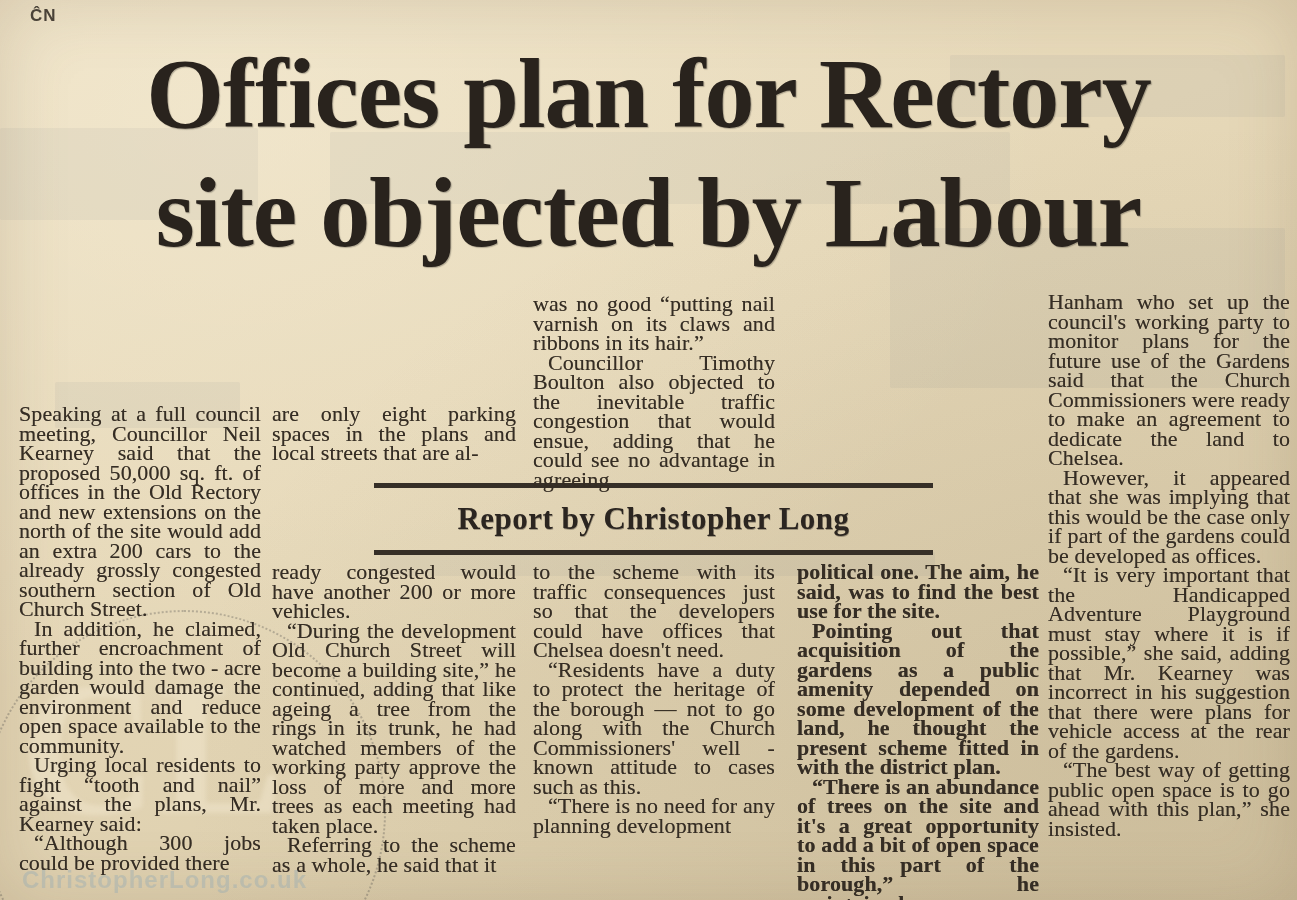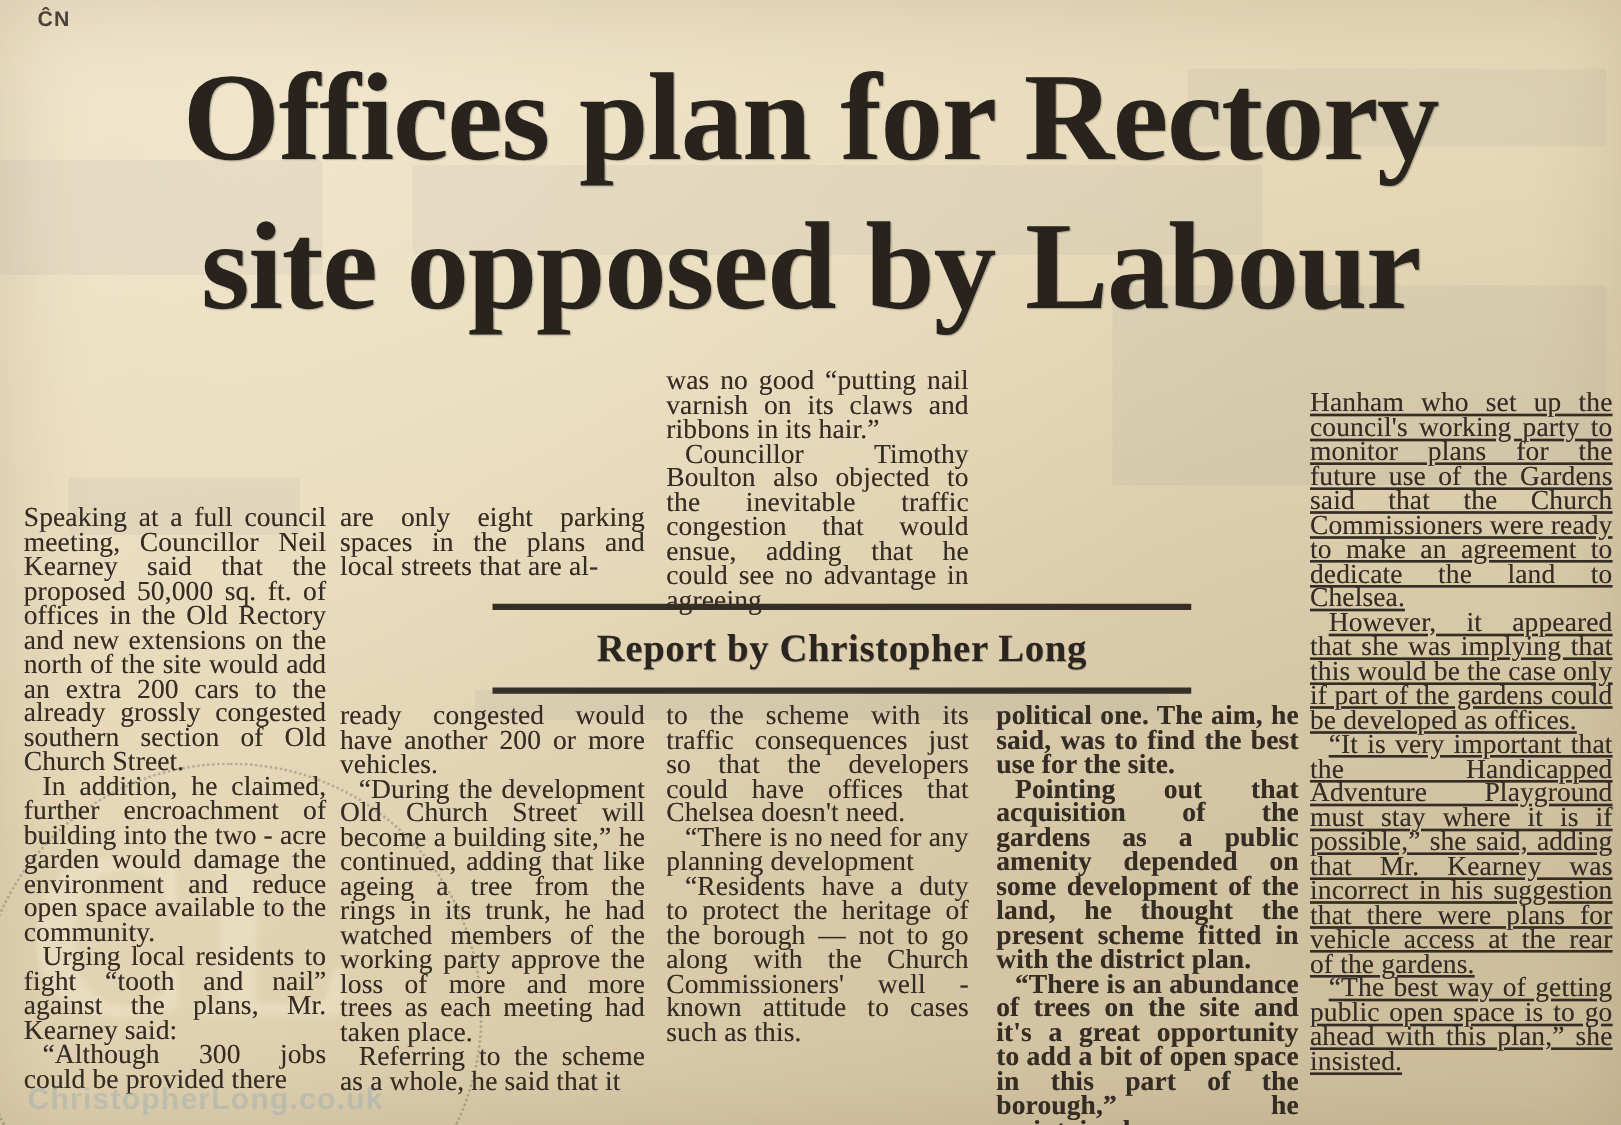--- a/index.html
+++ b/index.html
@@ -43,23 +43,23 @@
   }
   .colblock p{margin:0;text-indent:15px;}
   .colblock p.cont{text-indent:0;}
   .c1{left:19px;  top:404px;width:242px;}
   .c2t{left:272px;top:404px;width:244px;}
   .c2b{left:272px;top:562px;width:244px;}
   .c3t{left:533px;top:294px;width:242px;}
   .c3b{left:533px;top:562px;width:242px;}
   .c4t{left:790px;top:294px;width:242px;}
   .c4b{left:797px;top:562px;width:242px;font-weight:bold;}
-  .c5{left:1048px;top:312px;width:242px;text-decoration:underline;}
+  .c5{left:1048px;top:292px;width:242px;}
   .report-box{
-    position:absolute;left:394px;top:483px;width:559px;height:62px;
+    position:absolute;left:374px;top:483px;width:559px;height:62px;
     border-top:5px solid #362f27;border-bottom:5px solid #362f27;
     display:flex;align-items:center;justify-content:center;
     font-weight:bold;font-size:31px;letter-spacing:0.5px;color:#2b2520;
     text-shadow:0.5px 0.5px 0.5px rgba(43,37,32,0.35);
   }
   .wm-circle{
     position:absolute;left:-18px;top:610px;width:400px;height:400px;
     border:2px dotted rgba(72,70,72,0.30);border-radius:50%;
     pointer-events:none;
   }
@@ -88,21 +88,21 @@
   <div class="ghost" style="left:380px;top:552px;width:555px;height:24px;"></div>
   <div class="ghost" style="left:55px;top:382px;width:185px;height:46px;"></div>
 
   <div class="wm-circle"></div>
   <div class="wm-letters">CL</div>
 
   <div class="corner-mark">ĈN</div>
 
   <h1 class="headline">
     <span>Offices plan for Rectory</span>
-    <span>site opposed by Labour</span>
+    <span>site objected by Labour</span>
   </h1>
 
 
   <div class="colblock c1">
     <p class="cont">Speaking at a full council meeting, Councillor Neil Kearney said that the proposed 50,000 sq. ft. of offices in the Old Rectory and new extensions on the north of the site would add an extra 200 cars to the already grossly congested southern section of Old Church Street.</p>
     <p>In addition, he claimed, further encroachment of building into the two - acre garden would damage the environment and reduce open space available to the community.</p>
     <p>Urging local residents to fight “tooth and nail” against the plans, Mr. Kearney said:</p>
     <p>“Although 300 jobs could be provided there</p>
   </div>
 
@@ -120,22 +120,22 @@
     <p>Referring to the scheme as a whole, he said that it</p>
   </div>
 
   <div class="colblock c3t">
     <p class="cont">was no good “putting nail varnish on its claws and ribbons in its hair.”</p>
     <p>Councillor Timothy Boulton also objected to the inevitable traffic congestion that would ensue, adding that he could see no advantage in agreeing</p>
   </div>
 
   <div class="colblock c3b">
     <p class="cont">to the scheme with its traffic consequences just so that the developers could have offices that Chelsea doesn't need.</p>
+    <p>“Residents have a duty to protect the heritage of the borough — not to go along with the Church Commissioners' well - known attitude to cases such as this.</p>
     <p>“There is no need for any planning development</p>
-    <p>“Residents have a duty to protect the heritage of the borough — not to go along with the Church Commissioners' well - known attitude to cases such as this.</p>
   </div>
 
 
   <div class="colblock c4b">
     <p class="cont">political one. The aim, he said, was to find the best use for the site.</p>
     <p><span>Pointing out that acquisition of the gardens as a public amenity depended on some development of </span><b>the land, he thought the</b><span> present scheme fitted in with the district plan.</span></p>
     <p>“There is an abundance of trees on the site and it's a great opportunity to add a bit of open space in this part of the borough,” he maintained.</p>
     <p>Councillor Mrs. Joan</p>
   </div>
 

